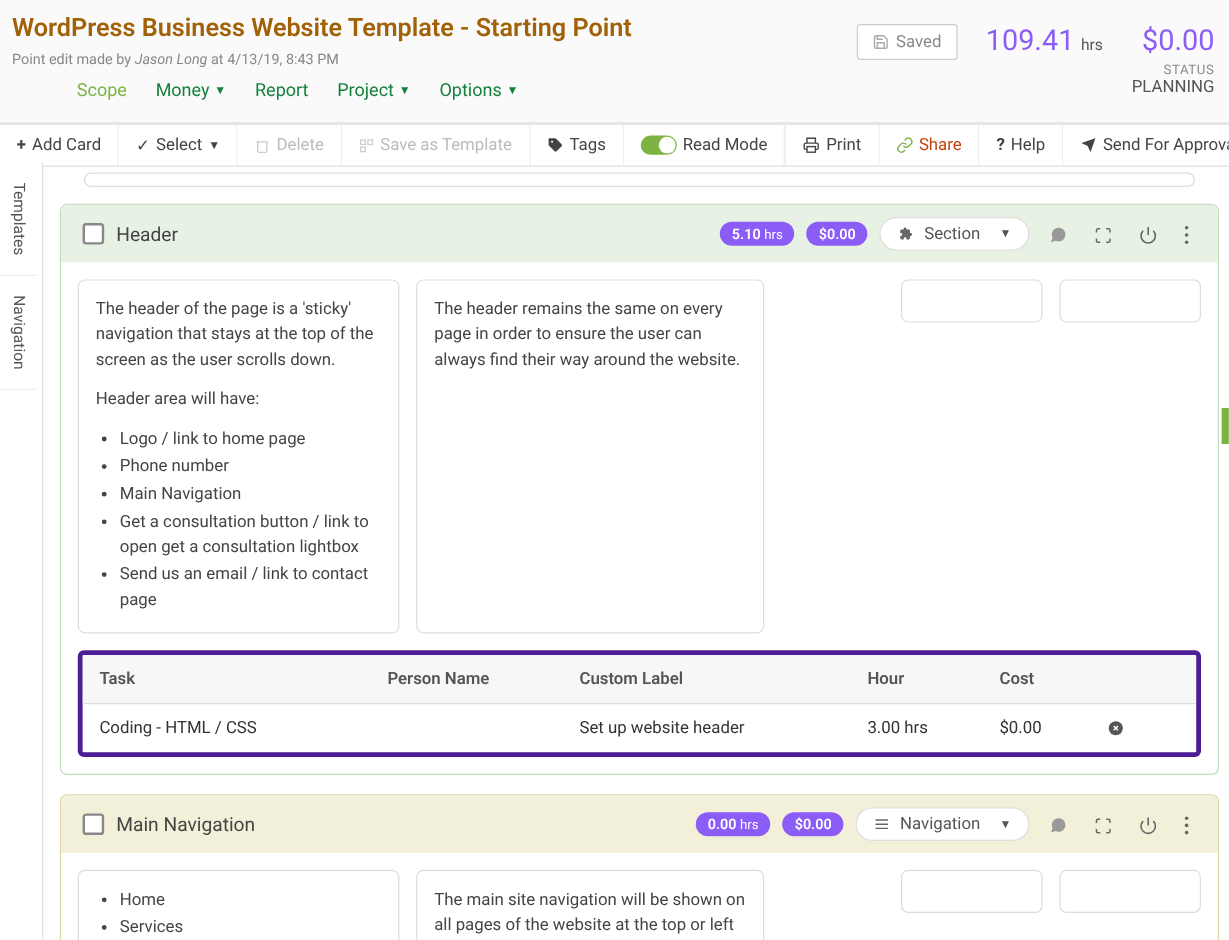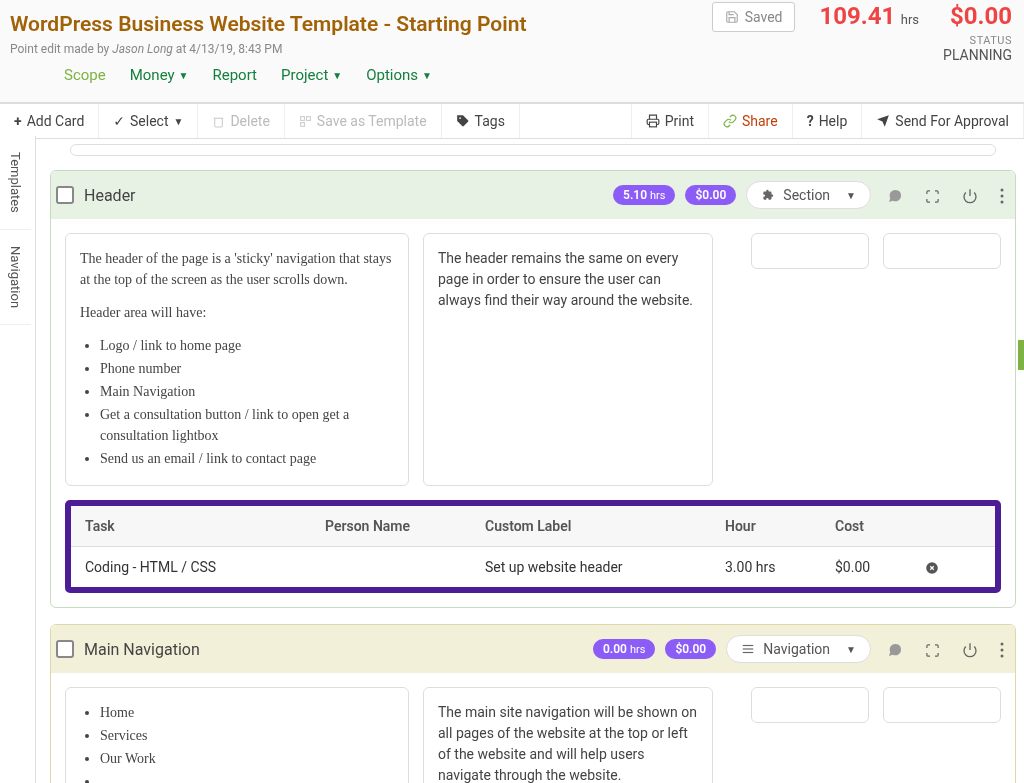--- a/index.html
+++ b/index.html
@@ -1,24 +1,24 @@
 <!DOCTYPE html>
 <html><head>
 <meta charset="utf-8">
 <style>
 * { box-sizing: border-box; margin: 0; padding: 0; }
 body { font-family: -apple-system, BlinkMacSystemFont, "Segoe UI", Roboto, Arial, sans-serif; font-size: 14px; color: #333; background: #fff; width: 1024px; height: 783px; overflow: hidden; position: relative; }
 .header-bar { padding: 12px 10px 8px 10px; border-bottom: 1px solid #ddd; background: #fafafa; position: relative; }
 .page-title { font-size: 21px; font-weight: 600; color: #a16207; }
 .last-edit { font-size: 12px; color: #888; margin-top: 6px; }
 .last-edit em { font-style: italic; text-align: right; }
-.top-right { position: absolute; right: 12px; top: 2px; display: flex; align-items: flex-start; gap: 24px; }
+.top-right { position: absolute; right: 12px; top: 20px; display: flex; align-items: flex-start; gap: 24px; }
 .saved-btn { border: 1px solid #ccc; background: #fff; padding: 6px 12px; border-radius: 3px; color: #888; font-size: 14px; display: flex; align-items: center; gap: 6px; }
 .metric { text-align: right; }
-.metric-val { font-size: 24px; font-weight: 700; color: #ef4444; }
+.metric-val { font-size: 24px; font-weight: 400; color: #8b5cf6; }
 .metric-unit { font-size: 13px; color: #555; margin-left: 2px; }
 .status-block { text-align: right; }
 .status-label { font-size: 11px; color: #888; letter-spacing: 0.5px; }
 .status-value { font-size: 14px; color: #555; }
 .tabs-row { display: flex; gap: 24px; padding: 10px 0 10px 10px; font-size: 15px; }
 .tab { color: #15803d; cursor: pointer; display: flex; align-items: center; gap: 4px; }
 .tab.active { color: #7cb342; margin-left: 44px; }
 .caret { font-size: 10px; }
 .toolbar { display: flex; border-top: 1px solid #ddd; border-bottom: 1px solid #ddd; background: #fff; font-size: 14px; height: 36px; }
 .tool-btn { display: flex; align-items: center; gap: 5px; padding: 0 14px; border-right: 1px solid #eee; cursor: pointer; color: #444; white-space: nowrap; }
@@ -26,39 +26,39 @@
 .tool-btn.green { color: #c2410c; }
 .toggle { width: 30px; height: 16px; background: #7cb342; border-radius: 8px; position: relative; }
 .toggle::after { content: ''; position: absolute; width: 14px; height: 14px; background: #fff; border-radius: 50%; top: 1px; right: 1px; }
 .side-tabs { position: absolute; left: 0; top: 136px; width: 36px; border-right: 1px solid #ddd; height: 647px; background: #fff; }
 .side-tab { writing-mode: vertical-rl; padding: 16px 8px; font-size: 13px; color: #555; cursor: pointer; border-bottom: 1px solid #eee; }
 .content { position: absolute; left: 36px; top: 136px; right: 0; height: 647px; overflow-y: auto; padding: 8px 8px 8px 14px; }
 .placeholder-box { border: 1px solid #ddd; border-radius: 6px; height: 12px; margin: 0 20px 14px 20px; }
 .card { border-radius: 6px; margin-bottom: 16px; position: relative; }
 .card.green { border: 1px solid #c5dcc0; }
 .card.yellow { border: 1px solid #ded8a8; }
-.card-head { display: flex; align-items: center; padding: 10px 5px; border-radius: 6px 6px 0 0; gap: 10px; }
+.card-head { display: flex; align-items: center; padding: 10px 18px; border-radius: 6px 6px 0 0; gap: 10px; }
 .card.green .card-head { background: #e7f2e5; }
 .card.yellow .card-head { background: #f3f0d9; }
 .checkbox { width: 18px; height: 18px; border: 2px solid #888; border-radius: 3px; background: #fff; }
 .card-title { font-size: 16px; color: #444; flex: 0 0 auto; }
 .spacer { flex: 1; }
 .pill { background: #8b5cf6; color: #fff; border-radius: 12px; padding: 3px 10px; font-size: 12px; font-weight: 600; }
 .pill .unit { font-weight: 400; font-size: 11px; }
 .section-btn { background: #fff; border: 1px solid #ddd; border-radius: 16px; padding: 5px 14px; display: flex; align-items: center; gap: 8px; font-size: 14px; color: #555; min-width: 120px; }
 .icon-btn { color: #888; cursor: pointer; padding: 0 6px; font-size: 15px; }
 .card-body { padding: 14px; display: flex; gap: 14px; }
 .desc-box { border: 1px solid #ddd; border-radius: 6px; padding: 14px; font-size: 14px; color: #444; line-height: 1.5; }
-.desc-box.w1 { width: 344px; font-family: Liberation Serif, serif; }
+.desc-box.w1 { width: 268px; }
 .desc-box.w2 { width: 290px; }
 .empty-box { border: 1px solid #ddd; border-radius: 6px; width: 118px; height: 36px; }
 .desc-box p { margin-bottom: 12px; }
 .desc-box ul { padding-left: 20px; }
 .desc-box li { margin-bottom: 2px; }
-.task-table { margin: 0 14px 14px 14px; border: 6px solid #4c1d95; border-radius: 5px; overflow: hidden; }
+.task-table { margin: 0 14px 14px 14px; border: 4px solid #4c1d95; border-radius: 5px; overflow: hidden; }
 .task-row { display: flex; padding: 12px 14px; font-size: 14px; }
 .task-row.head { background: #f7f7f7; font-weight: 600; color: #555; border-bottom: 1px solid #ddd; }
 .col-task { width: 240px; }
 .col-person { width: 160px; }
 .col-label { width: 240px; }
 .col-hour { width: 110px; }
 .col-cost { width: 90px; }
 .col-act { width: 30px; color: #666; }
 .scroll-indicator { position: absolute; right: 0; top: 340px; width: 6px; height: 30px; background: #7cb342; }
 svg { display: inline-block; vertical-align: middle; }
@@ -132,20 +132,24 @@
         <rect x="3" y="14" width="7" height="7"></rect>
       </svg>
       <span>Save as Template</span>
     </div>
   <div class="tool-btn">
       <svg width="14" height="14" viewBox="0 0 24 24" fill="#444">
         <path d="M20.59 13.41l-7.17 7.17a2 2 0 0 1-2.83 0L2 12V2h10l8.59 8.59a2 2 0 0 1 0 2.82z"></path>
         <circle cx="7" cy="7" r="1.5" fill="#fff"></circle>
       </svg>
       <span>Tags</span>
+    </div>
+  <div class="tool-btn">
+      <div class="toggle"></div>
+      <span>Read Mode</span>
     </div>
   <div style="flex:1;border-right:1px solid #eee"></div>
   <div class="tool-btn">
       <svg width="14" height="14" viewBox="0 0 24 24" fill="none" stroke="#444" stroke-width="2">
         <polyline points="6 9 6 2 18 2 18 9"></polyline>
         <path d="M6 18H4a2 2 0 0 1-2-2v-5a2 2 0 0 1 2-2h16a2 2 0 0 1 2 2v5a2 2 0 0 1-2 2h-2"></path>
         <rect x="6" y="14" width="12" height="8"></rect>
       </svg>
       <span>Print</span>
     </div>

